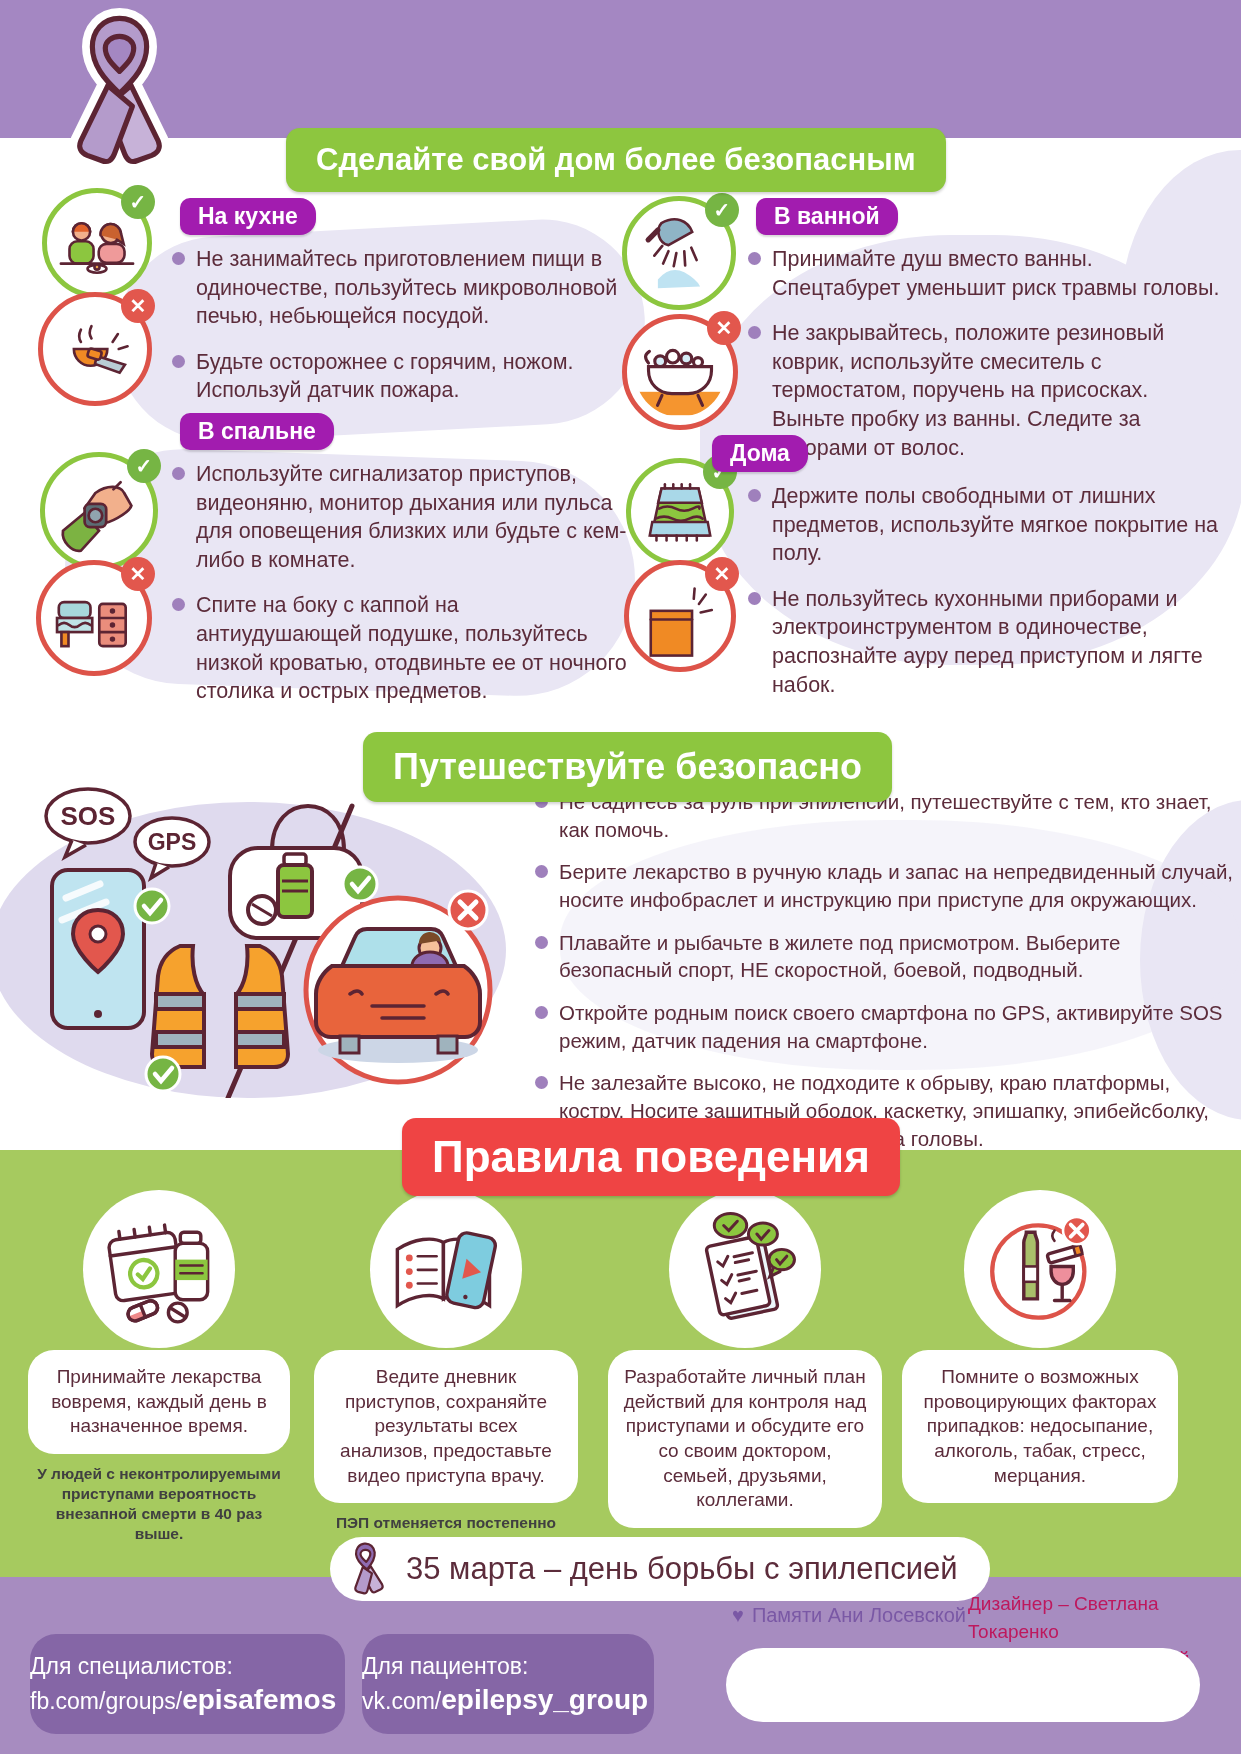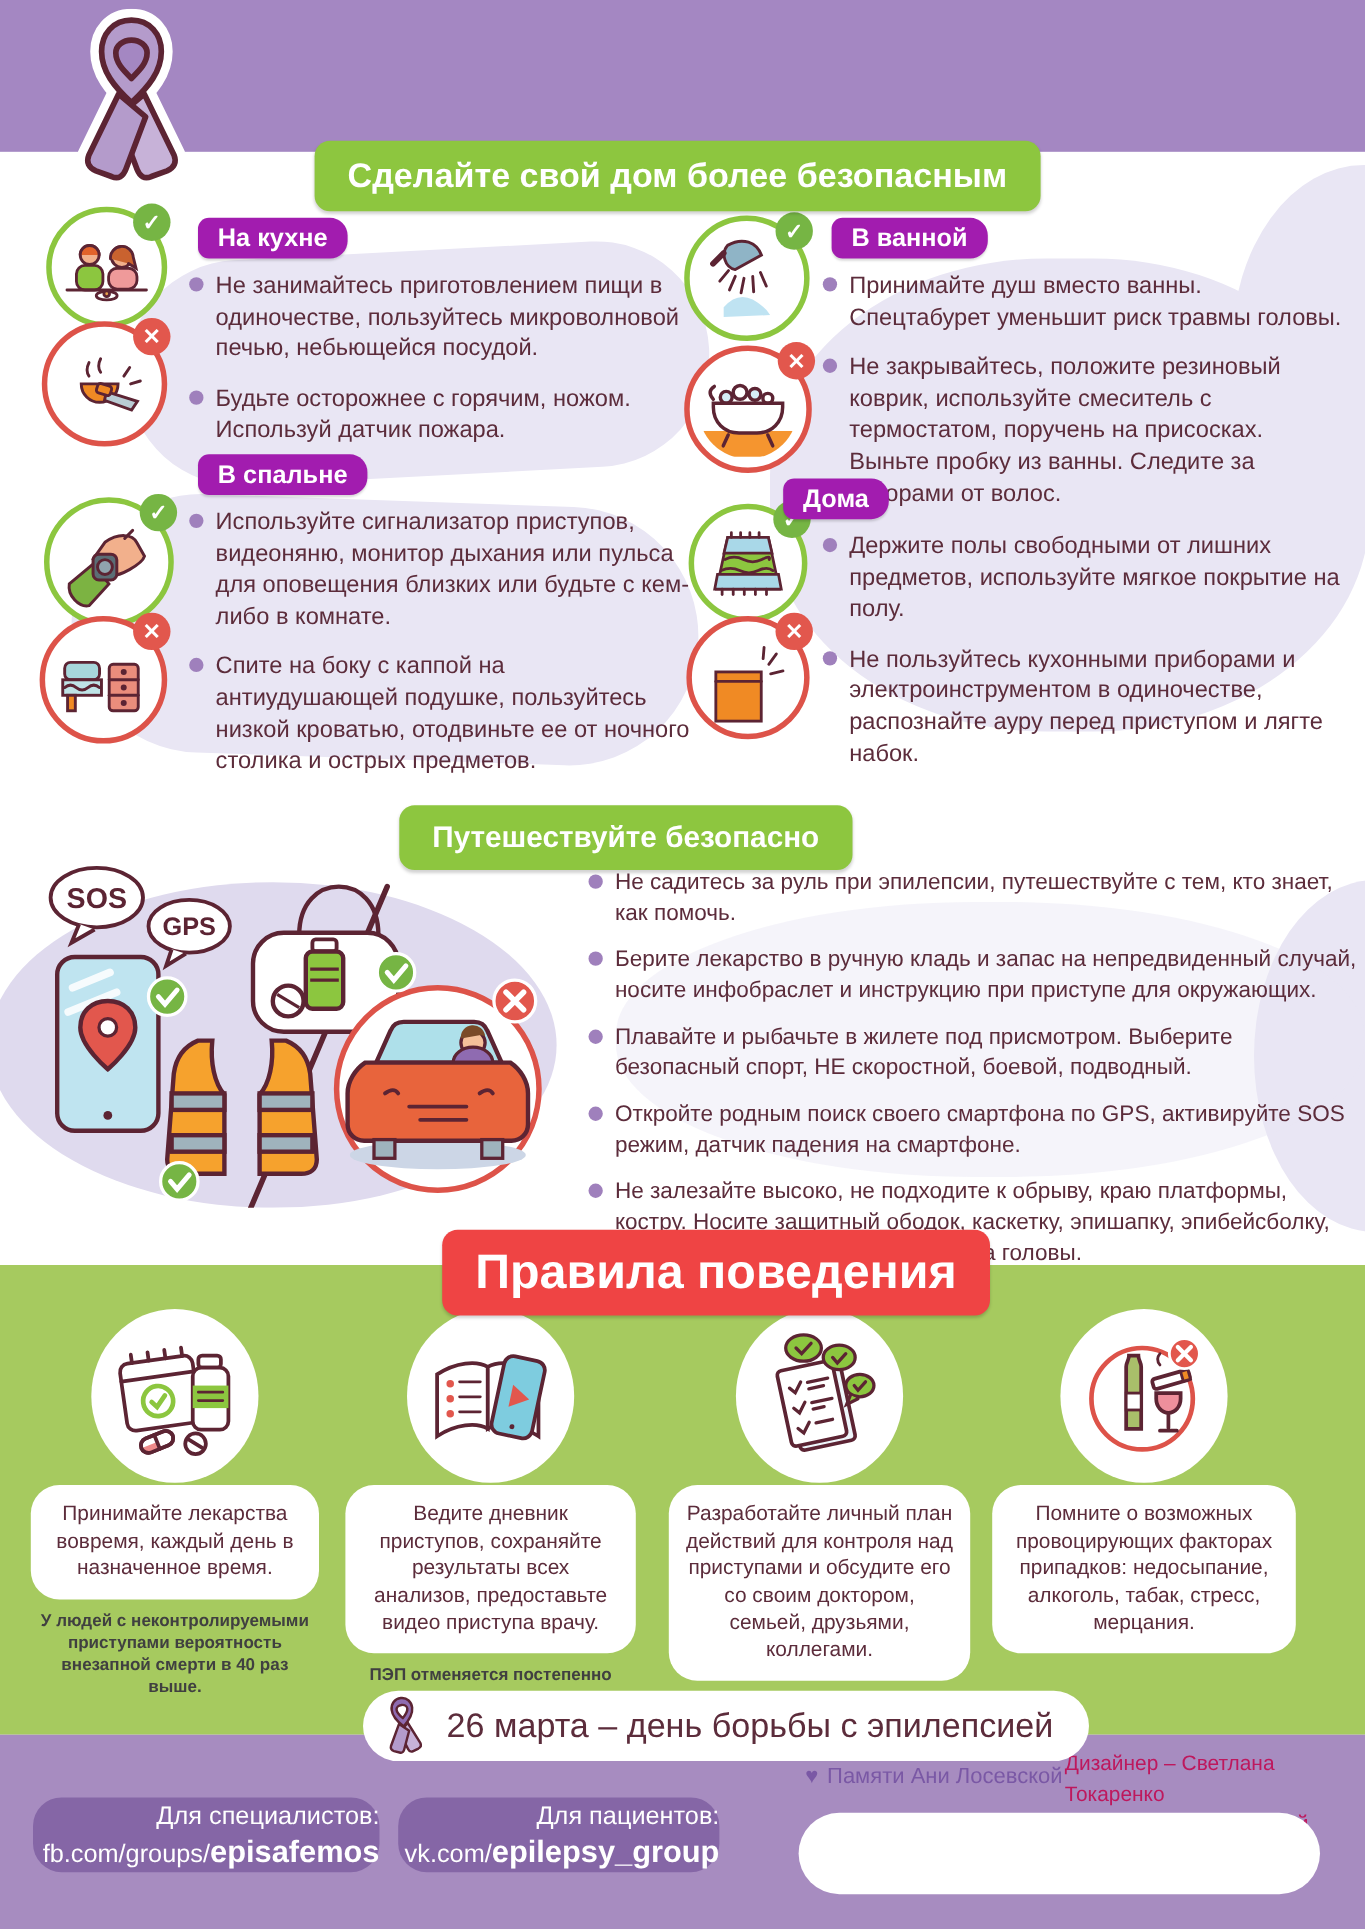--- a/index.html
+++ b/index.html
@@ -17,21 +17,21 @@
     font-size:78px;font-weight:300;color:#ffffff;letter-spacing:0px;line-height:1.05;
   }
   .ribbon-big{position:absolute;left:52px;top:8px;width:135px;height:168px;z-index:3;}
   
   .banner{
     position:absolute;background:#8dc63f;color:#fff;font-weight:bold;
     border-radius:14px;padding:14px 30px;z-index:4;white-space:nowrap;
     box-shadow:0 2px 3px rgba(0,0,0,.18);
   }
   .banner.b-home{left:286px;top:128px;font-size:31px;}
-  .banner.b-travel{left:363px;top:732px;font-size:27px;}
+  .banner.b-travel{left:363px;top:732px;font-size:36px;}
   .banner.b-rules{left:402px;top:1118px;font-size:44px;background:#ef4444;}
   
   .pbadge{
     position:absolute;background:#a21caf;color:#fff;font-weight:bold;font-size:23px;
     border-radius:10px 16px 16px 10px;padding:5px 18px;z-index:3;white-space:nowrap;
     box-shadow:0 2px 2px rgba(0,0,0,.15);
   }
   
   .blist{position:absolute;z-index:3;}
   .bullet{display:flex;gap:11px;margin-bottom:17px;}
@@ -68,22 +68,22 @@
     box-sizing:border-box;
   }
   .date-pill .txt{font-size:31px;color:#5c2c3b;white-space:nowrap;}
   .ribbon-sm{width:46px;height:58px;flex:none;transform:rotate(-6deg);}
   
   .ftr{position:absolute;left:0;top:1577px;width:1241px;height:177px;background:#a78cc0;z-index:2;}
   .memorial{position:absolute;left:732px;top:1604px;font-size:20px;color:#7a58a5;z-index:3;}
   .memorial .h{margin-right:8px;}
   .credits{position:absolute;left:968px;top:1590px;font-size:19px;line-height:1.45;color:#be185d;z-index:3;}
   .fpill{
-    position:absolute;top:1634px;height:68px;background:#8566a6;border-radius:26px;z-index:3;
-    display:flex;flex-direction:column;align-items:flex-end;justify-content:center;color:#fff;cursor:pointer;
+    position:absolute;top:1634px;height:100px;background:#8566a6;border-radius:26px;z-index:3;
+    display:flex;flex-direction:column;align-items:flex-start;justify-content:center;color:#fff;cursor:pointer;
   }
   .fpill .lab{font-size:23px;}
   .fpill .url{font-size:23px;margin-top:4px;white-space:nowrap;}
   .fpill .url b{font-size:28px;}
   .fpill.p1{left:30px;width:315px;}
   .fpill.p2{left:362px;width:292px;}
   .whitebox{position:absolute;left:726px;top:1648px;width:474px;height:74px;background:#fff;
             border-radius:37px;z-index:3;}
   svg text{font-family:"Liberation Sans",sans-serif;}
 </style>
@@ -496,21 +496,21 @@
     <div class="bub">Помните о возможных провоцирующих факторах припадков: недосыпание, алкоголь, табак, стресс, мерцания.</div>
   </div>
 
   <div class="date-pill">
     <svg class="ribbon-sm" viewBox="0 0 100 130">
       <path d="M59 60 L80 103 C82 108 80 112 75 114 L64 118 C59 120 56 118 54 113 L40 76 Z" fill="#c7b2d8" stroke="#5c2433" stroke-width="5" stroke-linejoin="round"></path>
       <path d="M41 60 L20 103 C18 108 20 112 25 114 L36 118 C41 120 44 118 46 113 L60 76 Z" fill="#b49bcb" stroke="#5c2433" stroke-width="5" stroke-linejoin="round"></path>
       <path fill-rule="evenodd" d="M50 8 C37 8 29 18 29 30 C29 44 38 55 50 66 C62 55 71 44 71 30 C71 18 63 8 50 8 Z
                M50 22 C56 22 61 26 61 31 C61 38 56 43 50 49 C44 43 39 38 39 31 C39 26 44 22 50 22 Z" fill="#8f6bb1" stroke="#5c2433" stroke-width="5" stroke-linejoin="round"></path>
     </svg>
-    <span class="txt">26 марта – день борьбы с эпилепсией</span>
+    <span class="txt">35 марта – день борьбы с эпилепсией</span>
   </div>
 
   <div class="ftr"></div>
 
   <div class="memorial">
     <span class="h">♥</span><span>Памяти Ани Лосевской</span>
   </div>
 
   <div class="credits">
     <div>Дизайнер – Светлана Токаренко</div>

